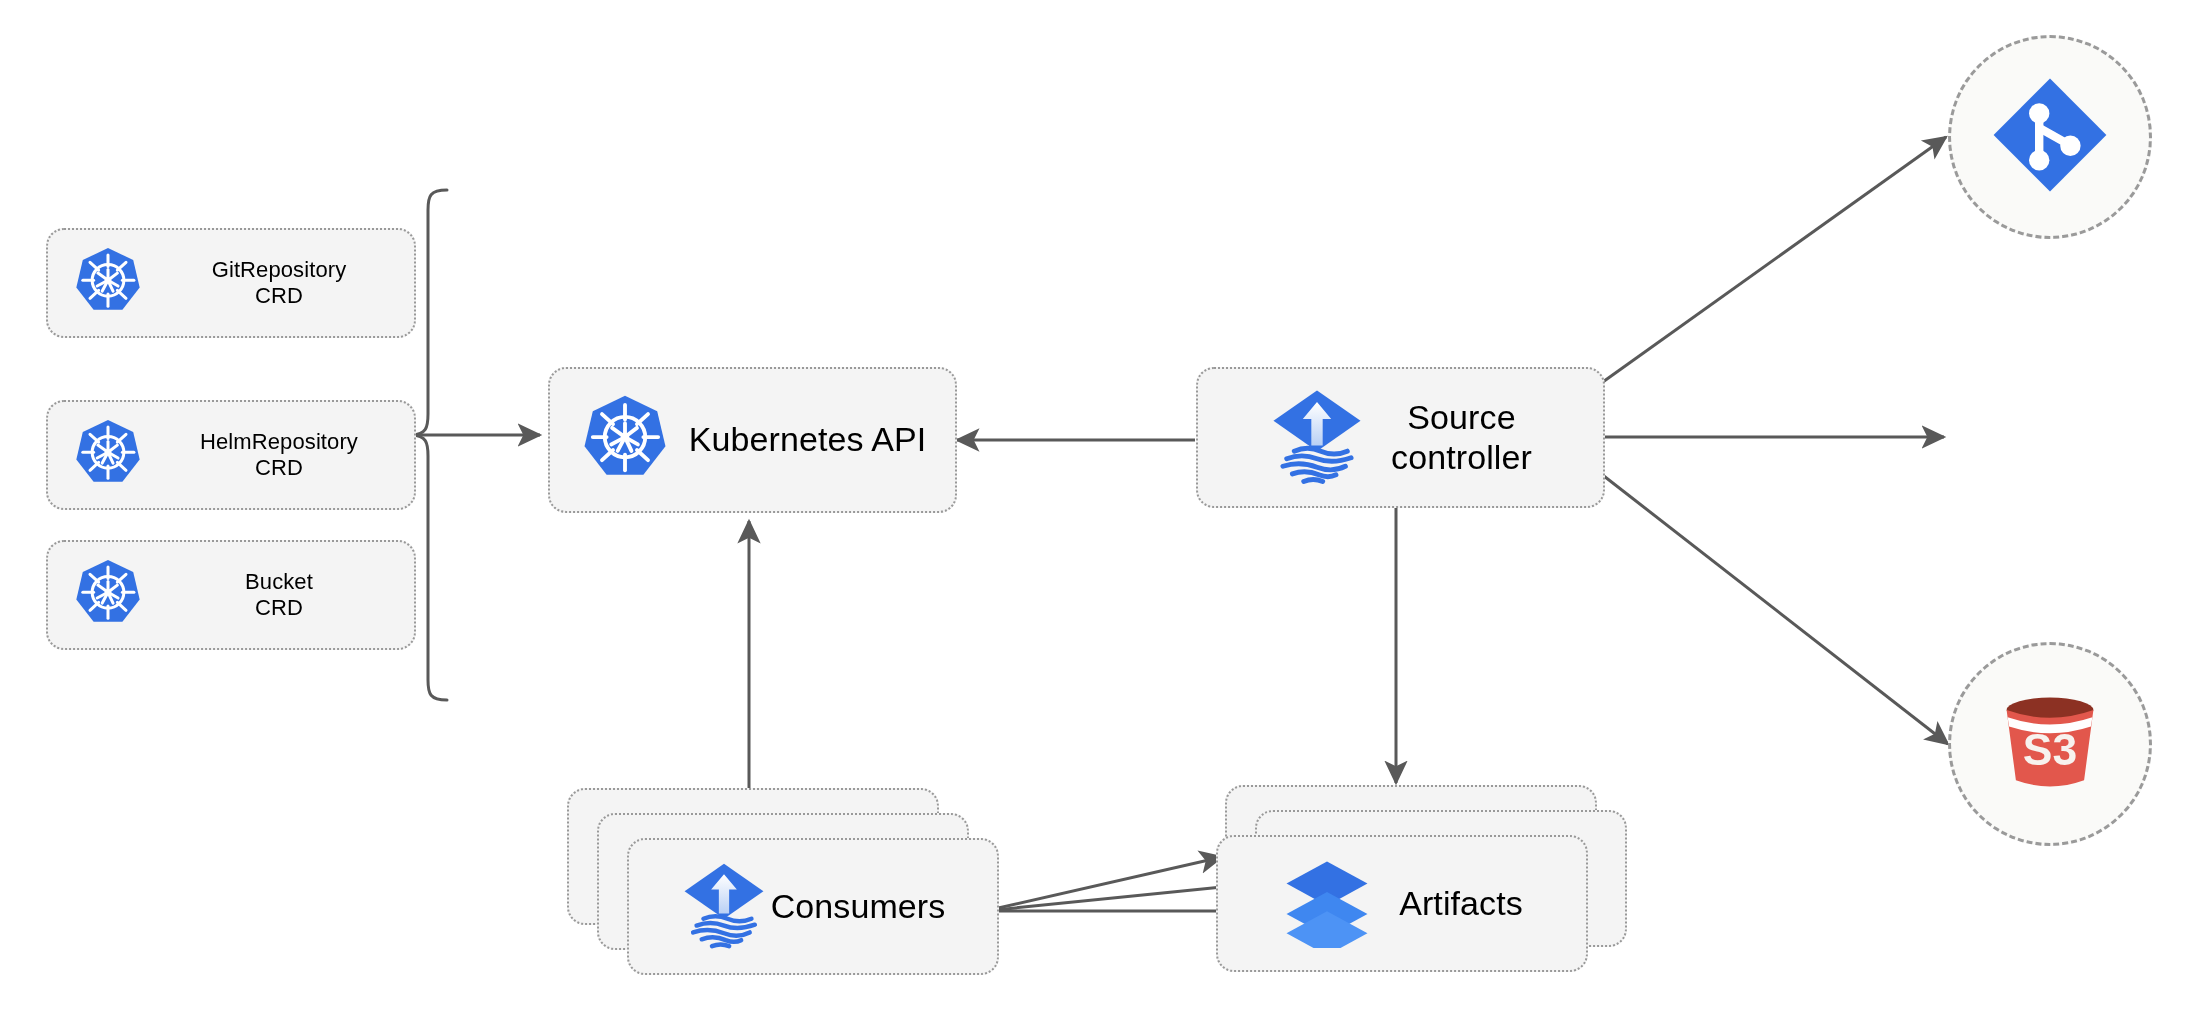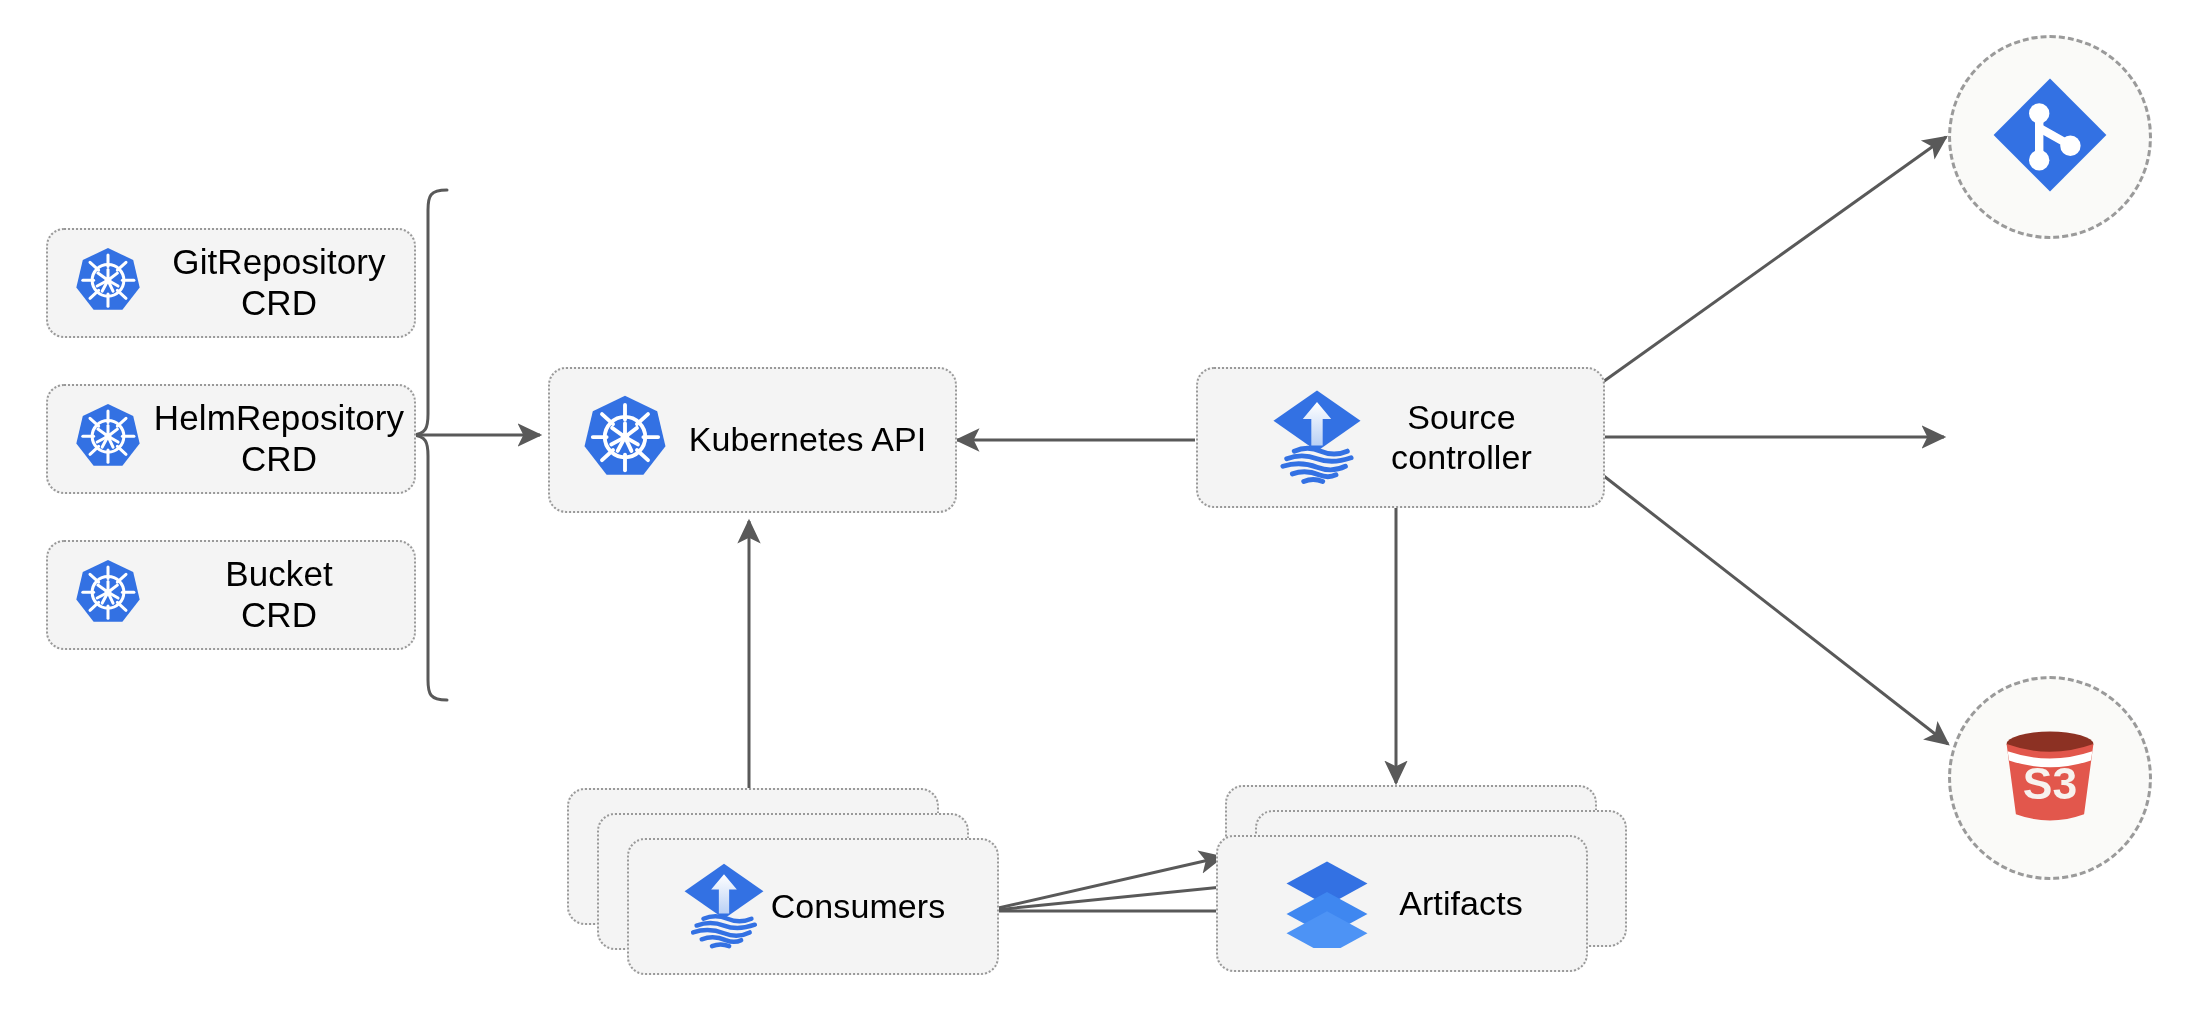--- a/index.html
+++ b/index.html
@@ -63,21 +63,21 @@
 
   
   .crd .node-inner {
     gap: 0;
   }
   .crd .node-icon {
     margin-left: 24px;
   }
   .crd .node-label {
     flex: 1 1 auto;
-    font-size: 35px;
+    font-size: 22px;
   }
 
   
   .circle-node {
     position: absolute;
     box-sizing: border-box;
     border: 3px dashed #9a9a9a;
     border-radius: 50%;
     background: #fafaf8;
     display: flex;
@@ -151,21 +151,21 @@
             <line x1="50" y1="49" x2="36" y2="39"></line>
           </g>
           <circle cx="50" cy="49" r="4.6" fill="#ffffff"></circle>
         </svg>
       </span>
       <span class="node-label">GitRepository
 CRD</span>
     </div>
   </div>
 
-  <div class="node crd" style="left:46px; top:384px; width:370px; height:110px;">
+  <div class="node crd" style="left:46px; top:400px; width:370px; height:110px;">
     <div class="node-inner">
       <span class="node-icon">
         <svg width="72" height="72" viewBox="0 0 100 100">
           <polygon points="50,4 85,21 94,59 70,90 30,90 6,59 15,21" fill="#3371e3"></polygon>
           <g fill="none" stroke="#ffffff" stroke-width="4.2" stroke-linecap="round">
             <circle cx="50" cy="49" r="22"></circle>
             <line x1="50" y1="14" x2="50" y2="30"></line>
             <line x1="50" y1="68" x2="50" y2="85"></line>
             <line x1="15" y1="49" x2="30" y2="49"></line>
             <line x1="70" y1="49" x2="86" y2="49"></line>
@@ -327,21 +327,21 @@
           <path d="M 41 44 L 64 57"></path>
         </g>
         <circle cx="41" cy="32" r="8.5" fill="#ffffff"></circle>
         <circle cx="41" cy="71" r="8.5" fill="#ffffff"></circle>
         <circle cx="67" cy="59" r="8.5" fill="#ffffff"></circle>
       </svg>
     </span>
   </div>
 
 
-  <div class="circle-node" style="left:1948px; top:676px; width:204px; height:204px;">
+  <div class="circle-node" style="left:1948px; top:642px; width:204px; height:204px;">
     <span class="node-icon">
       <svg width="124" height="124" viewBox="0 0 120 120">
         <ellipse cx="60" cy="29" rx="42" ry="12" fill="#8c3123"></ellipse>
         <path d="M 18 29 L 27 97 Q 60 109 93 97 L 102 29 Q 60 44 18 29 Z" fill="#e2574c"></path>
         <path d="M 19 36 Q 60 50 101 36 L 99.6 45 Q 60 58 20.4 45 Z" fill="#ffffff"></path>
         <text x="60" y="82" text-anchor="middle" font-family="Liberation Sans, sans-serif" font-size="43" font-weight="bold" fill="#f7f2ee">S3</text>
       </svg>
     </span>
   </div>
 

